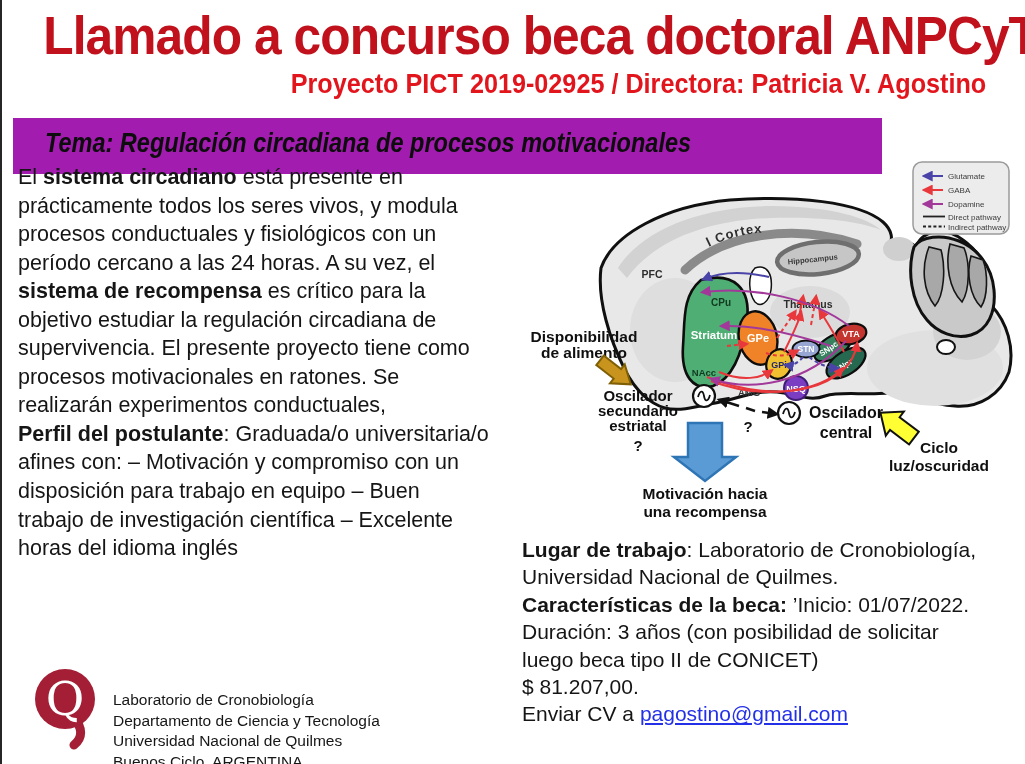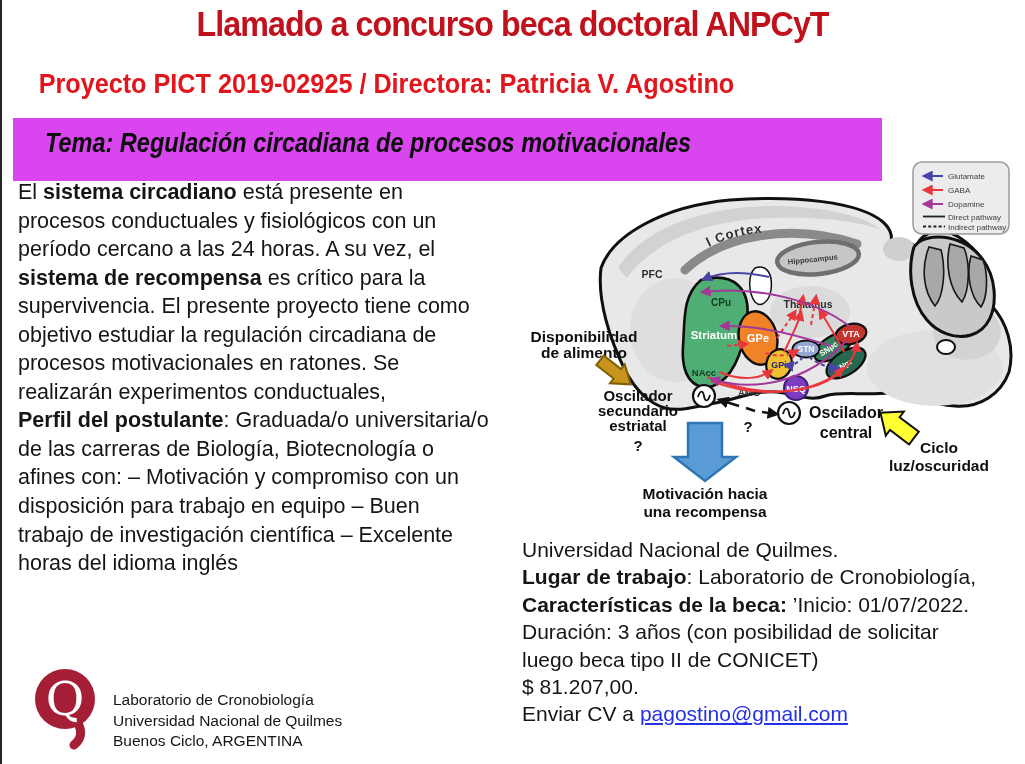--- a/index.html
+++ b/index.html
@@ -1,29 +1,29 @@
 <!DOCTYPE html>
 <html><head>
 <meta charset="utf-8">
 <style>
   html,body{margin:0;padding:0;background:#fff;}
   #page{position:relative;width:1025px;height:764px;background:#fff;overflow:hidden;
         font-family:"Liberation Sans",sans-serif;}
   #left-border{position:absolute;left:0;top:0;width:2px;height:764px;background:#262626;}
-  .title{position:absolute;top:4px;left:0;width:1025px;text-align:center;
-         font-size:35px;font-weight:bold;color:#c0111c;letter-spacing:-1px;white-space:pre;}
+  .title{position:absolute;top:4px;left:0;width:1025px;
+         font-size:54px;font-weight:bold;color:#c0111c;letter-spacing:-1px;white-space:pre;}
   .title>span{display:inline-block;transform:scaleX(.92);transform-origin:center;}
-  .subtitle{position:absolute;top:68px;left:0;width:1025px;text-align:left;
+  .subtitle{position:absolute;top:68px;left:0;width:1025px;text-align:right;
             font-size:28px;font-weight:bold;color:#e2151c;white-space:pre;}
   .subtitle>span{display:inline-block;transform:scaleX(.9);transform-origin:center;}
-  .tema{position:absolute;left:13px;top:118px;width:869px;height:63px;background:#d946ef;}
+  .tema{position:absolute;left:13px;top:118px;width:869px;height:56px;background:#a21caf;}
   .tema>span{display:inline-block;transform:scaleX(.84);transform-origin:left center;
              font-size:28px;font-weight:bold;font-style:italic;color:#0d0d0d;
              line-height:49px;padding-left:38px;white-space:pre;}
-  .bodytext{position:absolute;left:18px;top:178px;width:520px;
+  .bodytext{position:absolute;left:18px;top:163px;width:520px;
             font-size:21.5px;line-height:28.55px;color:#151515;}
   .details{position:absolute;left:522px;top:536px;width:503px;
            font-size:21px;line-height:27.4px;color:#151515;}
   .tl{white-space:pre;}
   a.mail{color:#2330e8;cursor:pointer;}
   .affil{position:absolute;left:113px;top:690px;font-size:15.5px;font-weight:normal;
          line-height:20.5px;color:#161616;}
   #logo{position:absolute;left:33px;top:668px;}
   #diagram{position:absolute;left:515px;top:150px;}
   svg text{font-family:"Liberation Sans",sans-serif;font-weight:bold;}
@@ -37,53 +37,54 @@
 
   <div class="title"><span>Llamado a concurso beca doctoral ANPCyT</span></div>
   <div class="subtitle"><span>Proyecto PICT 2019-02925 / Directora: Patricia V. Agostino</span></div>
 
   <div class="tema">
     <span>Tema: Regulación circadiana de procesos motivacionales</span>
   </div>
 
   <div class="bodytext">
       <div class="tl"><span>El </span><b>sistema circadiano</b><span> está presente en</span></div>
+      <div class="tl"><span>prácticamente todos los seres vivos, y modula</span></div>
       <div class="tl"><span>procesos conductuales y fisiológicos con un</span></div>
       <div class="tl"><span>período cercano a las 24 horas. A su vez, el</span></div>
       <div class="tl"><b>sistema de recompensa</b><span> es crítico para la</span></div>
+      <div class="tl"><span>objetivo estudiar la regulación circadiana de</span></div>
       <div class="tl"><span>supervivencia. El presente proyecto tiene como</span></div>
-      <div class="tl"><span>objetivo estudiar la regulación circadiana de</span></div>
       <div class="tl"><span>procesos motivacionales en ratones. Se</span></div>
       <div class="tl"><span>realizarán experimentos conductuales,</span></div>
       <div class="tl"><b>Perfil del postulante</b><span>: Graduada/o universitaria/o</span></div>
-      <div class="tl"><span>de las carreras de Biología, Biotecnología o</span></div>
       <div class="tl"><span>afines con: – Motivación y compromiso con un</span></div>
       <div class="tl"><span>disposición para trabajo en equipo – Buen</span></div>
       <div class="tl"><span>trabajo de investigación científica – Excelente</span></div>
       <div class="tl"><span>horas del idioma inglés</span></div>
     </div>
 
   <div class="details">
+      <div class="tl"><b>Lugar de trabajo</b><span>: Laboratorio de Cronobiología,</span></div>
       <div class="tl"><span>Universidad Nacional de Quilmes.</span></div>
-      <div class="tl"><b>Lugar de trabajo</b><span>: Laboratorio de Cronobiología,</span></div>
       <div class="tl"><b>Características de la beca:</b><span> ’Inicio: 01/07/2022.</span></div>
       <div class="tl"><span>Duración: 3 años (con posibilidad de solicitar</span></div>
       <div class="tl"><span>luego beca tipo II de CONICET)</span></div>
       <div class="tl"><span>$ 81.207,00.</span></div>
       <div class="tl"><span>Enviar CV a </span><a class="mail" href="#">pagostino@gmail.com</a></div>
     </div>
 
   <svg id="logo" width="72" height="82" viewBox="0 0 72 82">
     <circle cx="32" cy="31" r="30" fill="#a41e35"></circle>
     <path d="M 40 48 C 50 60 50 70 41 77" stroke="#a41e35" stroke-width="9" fill="none" stroke-linecap="round"></path>
     <text x="32" y="47" text-anchor="middle" font-size="47" fill="#ffffff" style="font-family:'DejaVu Serif',serif;font-weight:normal;">Q</text>
   </svg>
 
   <div class="affil">
       <div class="tl"><span>Laboratorio de Cronobiología</span></div>
+      <div class="tl"><span>Departamento de Ciencia y Tecnología</span></div>
       <div class="tl"><span>Universidad Nacional de Quilmes</span></div>
       <div class="tl"><span>Buenos Ciclo, ARGENTINA</span></div>
     </div>
 
   <svg id="diagram" width="510" height="378" viewBox="0 0 510 378">
     <defs>
       <marker id="aR" viewBox="0 0 10 10" refX="7" refY="5" markerWidth="5.5" markerHeight="5.5" orient="auto">
           <path d="M0 0L10 5L0 10z" fill="#e8383c"></path>
         </marker>
       <marker id="aP" viewBox="0 0 10 10" refX="7" refY="5" markerWidth="5.5" markerHeight="5.5" orient="auto">

